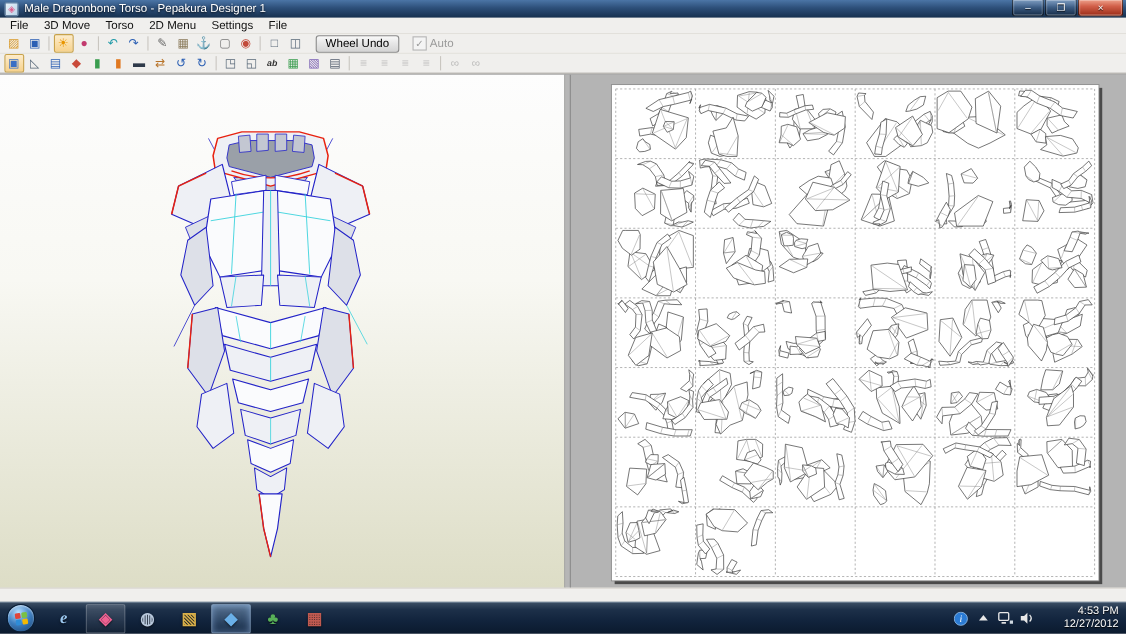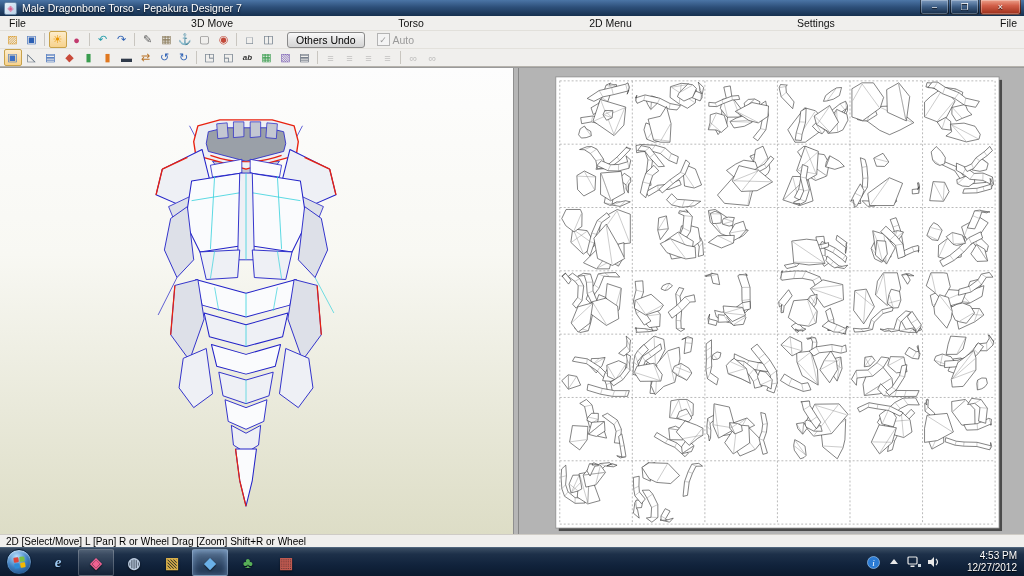--- a/index.html
+++ b/index.html
@@ -16,21 +16,21 @@
   .title-text{color:#fff;font-size:10.5px;margin-left:5px;text-shadow:0 1px 2px rgba(0,0,0,.85);white-space:nowrap;}
   .win-controls{position:absolute;right:3px;top:0;display:flex;}
   .win-btn{width:27px;height:14px;display:flex;align-items:center;justify-content:center;color:#fff;font-size:9px;
            line-height:1;border:1px solid rgba(0,0,0,.55);border-top:none;border-radius:0 0 3px 3px;margin-left:1px;
            background:linear-gradient(180deg,rgba(255,255,255,.28),rgba(255,255,255,.08) 45%,rgba(0,0,0,.18));
            box-shadow:inset 0 0 0 1px rgba(255,255,255,.28);text-shadow:0 1px 1px #000;}
   .win-btn.close{width:39px;background:linear-gradient(180deg,#eda08a 0%,#d2604a 40%,#9c2d18 100%);}
 
   
   .menubar{height:14px;background:#f0efed;display:flex;align-items:center;font-size:10.5px;
-           padding-left:2px;border-bottom:1px solid #e2e0db;flex:0 0 auto;justify-content:space-between;}
+           padding-left:2px;border-bottom:1px solid #e2e0db;flex:0 0 auto;}
   .menu-item{padding:0 7px;color:#111;white-space:nowrap;}
   .toolbar{height:17px;background:#f0efed;display:flex;align-items:center;padding-left:3px;flex:0 0 auto;}
   #toolbar-main{border-bottom:1px solid #e3e1dc;}
   #toolbar-2d{border-bottom:1px solid #b5b2ac;}
   .tb-icon{width:16px;height:15px;display:flex;align-items:center;justify-content:center;font-size:11px;
            border:1px solid transparent;border-radius:2px;margin:0 0.5px;}
   .tb-icon.pressed{background:linear-gradient(180deg,#fdeccb,#f7d28c);border-color:#c8a24a;}
   .tb-icon.disabled{opacity:.55;}
   .tb-icon.small-text{font-size:8px;font-style:italic;font-weight:bold;}
   .tb-sep{width:1px;height:13px;background:#c9c6c0;margin:0 3px;flex:0 0 auto;}
@@ -74,21 +74,21 @@
   .tray-icon{width:14px;height:14px;display:flex;align-items:center;justify-content:center;}
   .clock{color:#fff;font-size:10px;line-height:1.25;text-align:right;text-shadow:0 1px 1px #000;margin-left:20px;}
 </style>
 </head>
 <body>
 
 <div class="window">
 
   <div class="titlebar">
     <span class="app-icon">◈</span>
-    <span class="title-text">Male Dragonbone Torso - Pepakura Designer 7</span>
+    <span class="title-text">Male Dragonbone Torso - Pepakura Designer 1</span>
     <div class="win-controls">
       <span class="win-btn">–</span>
       <span class="win-btn">❐</span>
       <span class="win-btn close">×</span>
     </div>
   </div>
 
   <div class="menubar" id="menu-items">
       <span class="menu-item">File</span>
       <span class="menu-item">3D Move</span>
@@ -111,21 +111,21 @@
         <span class="tb-sep"></span>
         <span class="tb-icon" style="color: rgb(102, 102, 102);">✎</span>
         <span class="tb-icon" style="color: rgb(138, 122, 90);">▦</span>
         <span class="tb-icon" style="color: rgb(51, 80, 110);">⚓</span>
         <span class="tb-icon" style="color: rgb(119, 119, 119);">▢</span>
         <span class="tb-icon" style="color: rgb(194, 74, 58);">◉</span>
         <span class="tb-sep"></span>
         <span class="tb-icon" style="color: rgb(90, 106, 122);">□</span>
         <span class="tb-icon" style="color: rgb(90, 106, 122);">◫</span>
       </span>
-    <span class="unfold-btn">Others Undo</span>
+    <span class="unfold-btn">Wheel Undo</span>
     <span class="auto-wrap">
       <span class="auto-box">✓</span>
       <span>Auto</span>
     </span>
   </div>
 
   <div class="toolbar" id="toolbar-2d">
     <span id="tb2-icons" style="display:flex;align-items:center;">
         <span class="tb-icon pressed" style="color: rgb(58, 111, 196);">▣</span>
         <span class="tb-icon" style="color: rgb(90, 106, 122);">◺</span>
@@ -850,21 +850,20 @@
             <path d="M123.2,436.6L116.2,436.8L114.9,439.5L113.4,449.9L119.3,455.0L117.7,446.9L116.4,444.6L121.6,444.3Z" fill="#fff" stroke="#2e2e2e" stroke-width="0.6" stroke-linejoin="round"></path>
             <path d="M116.2,436.8L116.4,444.6M114.9,439.5L117.7,446.9" fill="none" stroke="#6a6a6a" stroke-width="0.35"></path>
             <path d="M125.4,435.7L119.5,428.5L119.0,422.6L119.3,412.6L113.4,413.8L113.7,425.2L114.9,432.3L121.5,440.3Z" fill="#fff" stroke="#2e2e2e" stroke-width="0.6" stroke-linejoin="round"></path>
             <path d="M119.5,428.5L114.9,432.3M119.0,422.6L113.7,425.2" fill="none" stroke="#6a6a6a" stroke-width="0.35"></path>
           </g>
         </svg>
       </div>
   </div>
 
   <div class="statusbar">
-    <span>2D [Select/Move] L [Pan] R or Wheel Drag [Zoom] Shift+R or Wheel</span>
   </div>
 </div>
 
 <div class="taskbar">
   <div class="orb">
     <span class="orb-flag">
       <i style="background:#e0453a"></i>
         <i style="background:#7ac143"></i>
         <i style="background:#2e8cd8"></i>
         <i style="background:#f5b800"></i>

